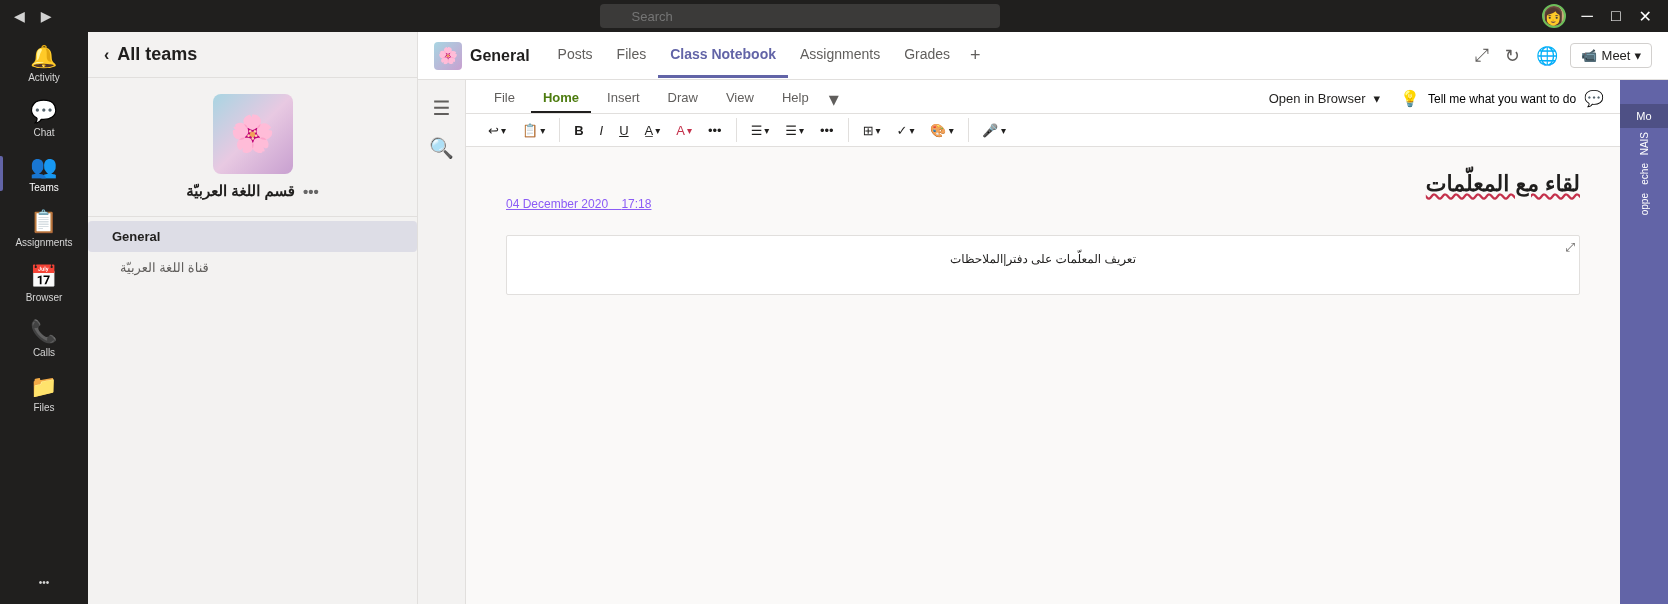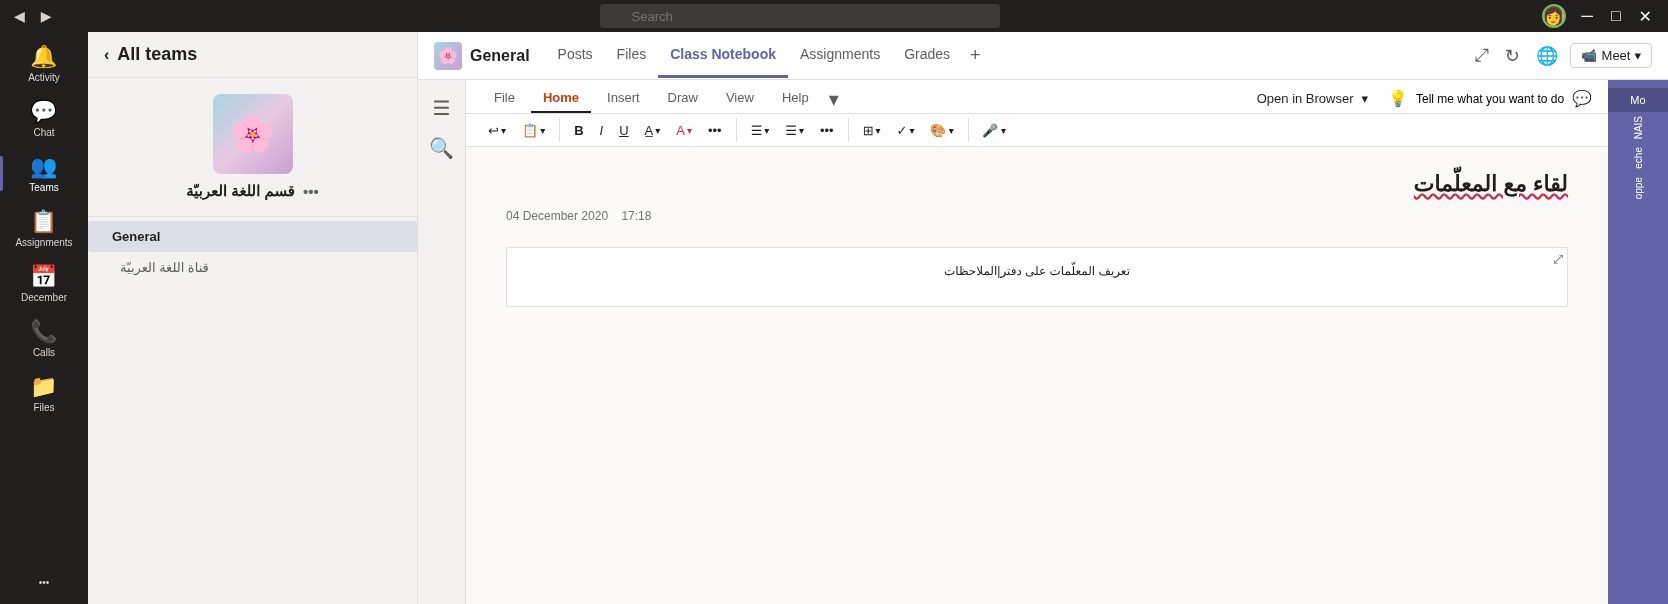--- a/index.html
+++ b/index.html
@@ -236,21 +236,21 @@
       gap: 4px;
       border-bottom: 1px solid #e1dfdd;
     }
     .ribbon-tab {
       padding: 6px 12px;
       font-size: 13px;
       color: #605e5c;
       cursor: pointer;
       border-bottom: 2px solid transparent;
     }
-    .ribbon-tab.active { color: #c2410c; font-weight: 600; border-bottom-color: #201f1e; }
+    .ribbon-tab.active { color: #4d7c0f; font-weight: 600; border-bottom-color: #201f1e; }
     .ribbon-more { font-size: 20px; color: #605e5c; cursor: pointer; padding: 0 4px; }
     .ribbon-open-browser {
       margin-left: auto;
       display: flex; align-items: center;
       font-size: 13px; color: #201f1e; cursor: pointer;
       gap: 8px;
     }
     .ribbon-search-area {
       display: flex; align-items: center;
       gap: 8px; margin-left: 16px;
@@ -292,22 +292,23 @@
       font-weight: 600;
       color: #201f1e;
       direction: rtl;
       text-align: right;
       text-decoration-line: underline;
       text-decoration-color: #c4314b;
       text-decoration-style: wavy;
     }
     .page-date {
       font-size: 12px;
-      color: #737373;
-      margin-top: 12px;
+      color: #8b5cf6;
+      margin-top: 0;
+      text-decoration: underline;
     }
     .page-textbox {
       border: 1px solid #e1dfdd;
       border-radius: 2px;
       padding: 16px;
       background: #fff;
       margin-top: 24px;
       min-height: 60px;
       position: relative;
     }
@@ -320,27 +321,27 @@
     }
     .page-textbox-text {
       direction: rtl;
       text-align: center;
       font-size: 12px;
       color: #201f1e;
     }
 
     
     .right-panel {
-      width: 60px;
+      width: 48px;
       background: #6264a7;
       display: flex;
       flex-direction: column;
       align-items: center;
       justify-content: flex-start;
-      padding-top: 8px;
+      padding-top: 24px;
       flex-shrink: 0;
     }
     .rp-text {
       color: #fff;
       font-size: 10px;
       writing-mode: vertical-rl;
       transform: rotate(180deg);
       padding: 4px;
     }
     .rp-more-btn {
@@ -394,21 +395,21 @@
     <div class="sidebar-item active">
       <span class="sidebar-icon">👥</span>
       <span class="sidebar-label">Teams</span>
     </div>
     <div class="sidebar-item">
       <span class="sidebar-icon">📋</span>
       <span class="sidebar-label">Assignments</span>
     </div>
     <div class="sidebar-item">
       <span class="sidebar-icon">📅</span>
-      <span class="sidebar-label">December</span>
+      <span class="sidebar-label">Browser</span>
     </div>
     <div class="sidebar-item">
       <span class="sidebar-icon">📞</span>
       <span class="sidebar-label">Calls</span>
     </div>
     <div class="sidebar-item">
       <span class="sidebar-icon">📁</span>
       <span class="sidebar-label">Files</span>
     </div>
     <div class="sidebar-item sidebar-more">

